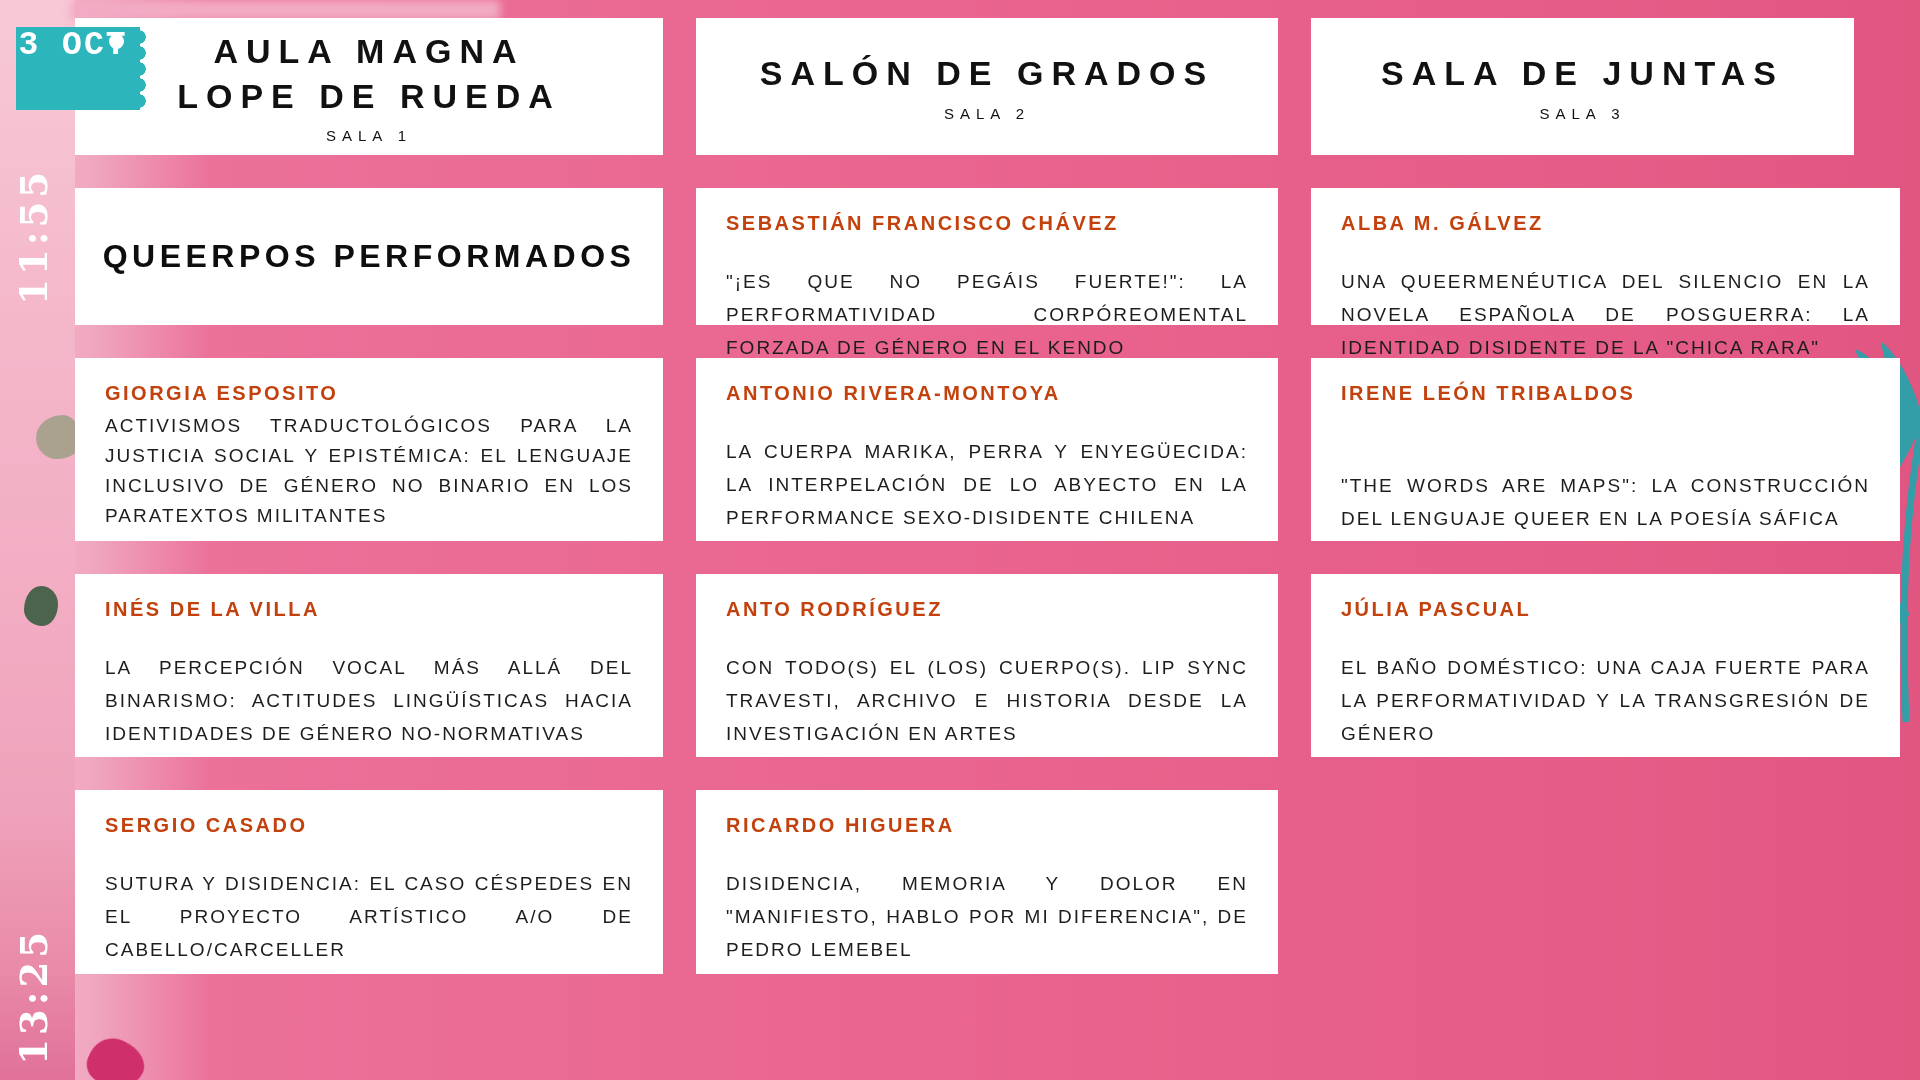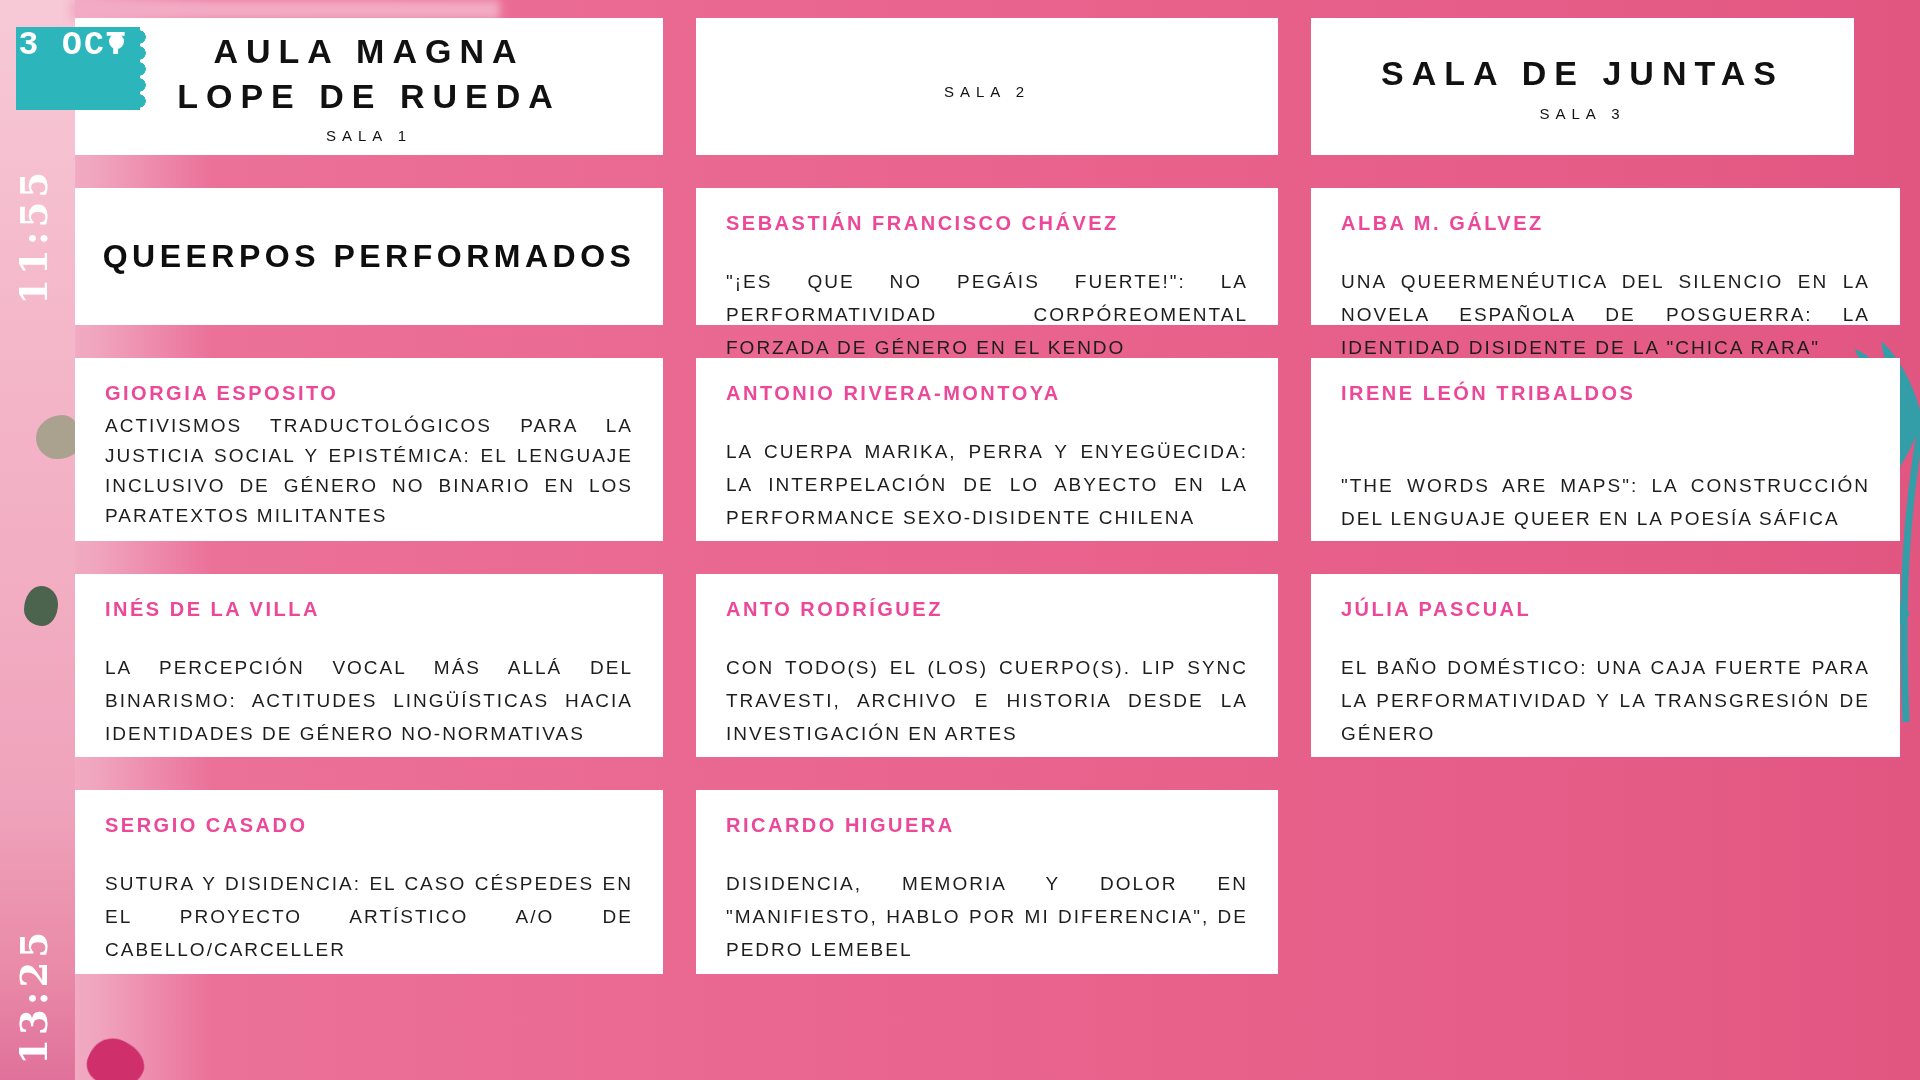--- a/index.html
+++ b/index.html
@@ -63,21 +63,21 @@
   .header{display:flex;flex-direction:column;align-items:center;justify-content:center;text-align:center;}
   .header.narrow{margin-right:46px;}
   .room{font-weight:bold;font-size:34px;letter-spacing:8px;line-height:1.3;color:#111;}
   .room-line:empty{display:none;}
   .sala{font-weight:normal;font-size:15px;letter-spacing:6px;margin-top:9px;color:#111;}
   .session{
     display:flex;align-items:center;justify-content:center;
     font-weight:bold;font-size:32px;letter-spacing:4.5px;white-space:nowrap;color:#0e0e0e;
   }
   .talk{padding:24px 30px 14px;}
-  .speaker{font-weight:bold;font-size:20px;letter-spacing:2.5px;margin-bottom:30px;color:#ec4899;}
+  .speaker{font-weight:bold;font-size:20px;letter-spacing:2.5px;margin-bottom:30px;color:#c2410c;}
   .title{font-size:19px;letter-spacing:2px;line-height:33px;text-align:justify;color:#1d1d1d;}
   .talk.tight .speaker{margin-bottom:6px;}
   .talk.tight .title{line-height:30px;}
   .talk.roomy .speaker{margin-bottom:64px;}
   .talk.mid .speaker{margin-bottom:46px;}
 </style>
 </head>
 <body>
 
 <div class="page">
@@ -122,20 +122,24 @@
   <div class="grid">
 
     <div class="cell header">
       <div class="room">
         <div class="room-line">AULA MAGNA</div>
         <div class="room-line">LOPE DE RUEDA</div>
       </div>
       <div class="sala">SALA 1</div>
     </div>
     <div class="cell header">
+      <div class="room">
+        <div class="room-line">SALÓN DE GRADOS</div>
+
+      </div>
       <div class="sala">SALA 2</div>
     </div>
     <div class="cell header narrow">
       <div class="room">
         <div class="room-line">SALA DE JUNTAS</div>
 
       </div>
       <div class="sala">SALA 3</div>
     </div>
 

